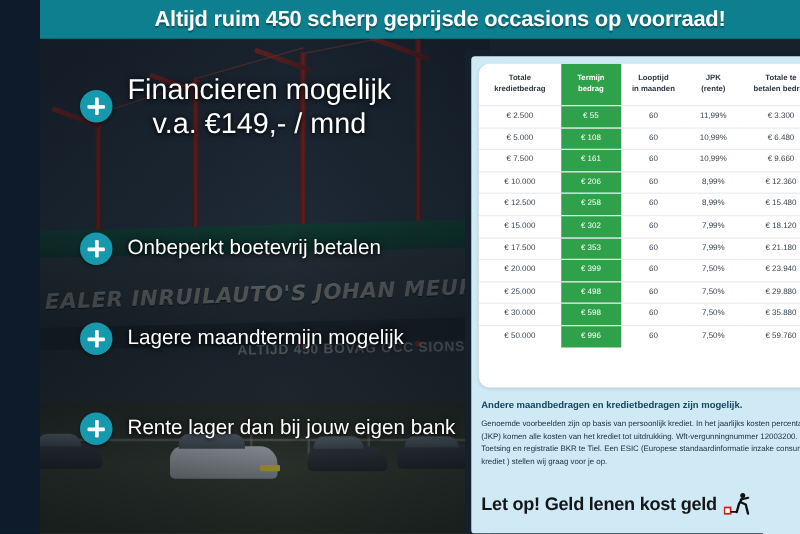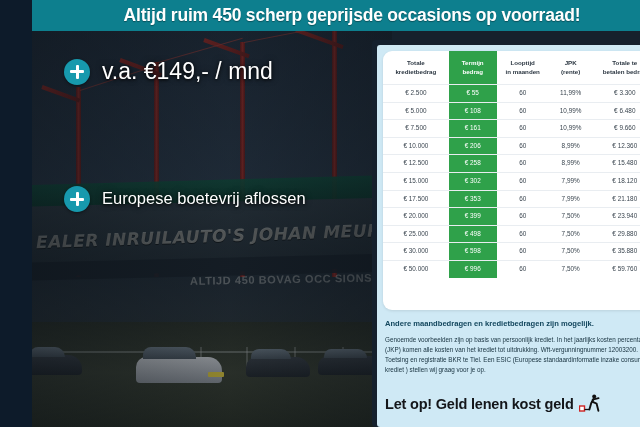--- a/index.html
+++ b/index.html
@@ -265,30 +265,39 @@
 
   <div id="banner">
     <div class="btext">Altijd ruim 450 scherp geprijsde occasions op voorraad!</div>
   </div>
 
   <div id="bullets">
 
     <div class="blk" style="left:32px; top:27px;">
       <div class="plus"></div>
       <div class="btxt">
+        <div class="hero-1">Financieren mogelijk</div>
         <div class="hero-2">v.a. €149,- / mnd</div>
       </div>
     </div>
 
     <div class="blk" style="left:32px; top:155px;">
       <div class="plus"></div>
-      <div class="btxt bul">Europese boetevrij aflossen</div>
+      <div class="btxt bul">Onbeperkt boetevrij betalen</div>
     </div>
 
-
+    <div class="blk" style="left:32px; top:227px;">
+      <div class="plus"></div>
+      <div class="btxt bul">Lagere maandtermijn mogelijk</div>
+    </div>
+
+    <div class="blk" style="left:32px; top:299px;">
+      <div class="plus"></div>
+      <div class="btxt bul">Rente lager dan bij jouw eigen bank</div>
+    </div>
 
   </div>
 
   <div id="panel">
     <div id="panel-inner">
 
       <div id="card">
         <table class="rate">
           <colgroup>
             <col class="c1">

